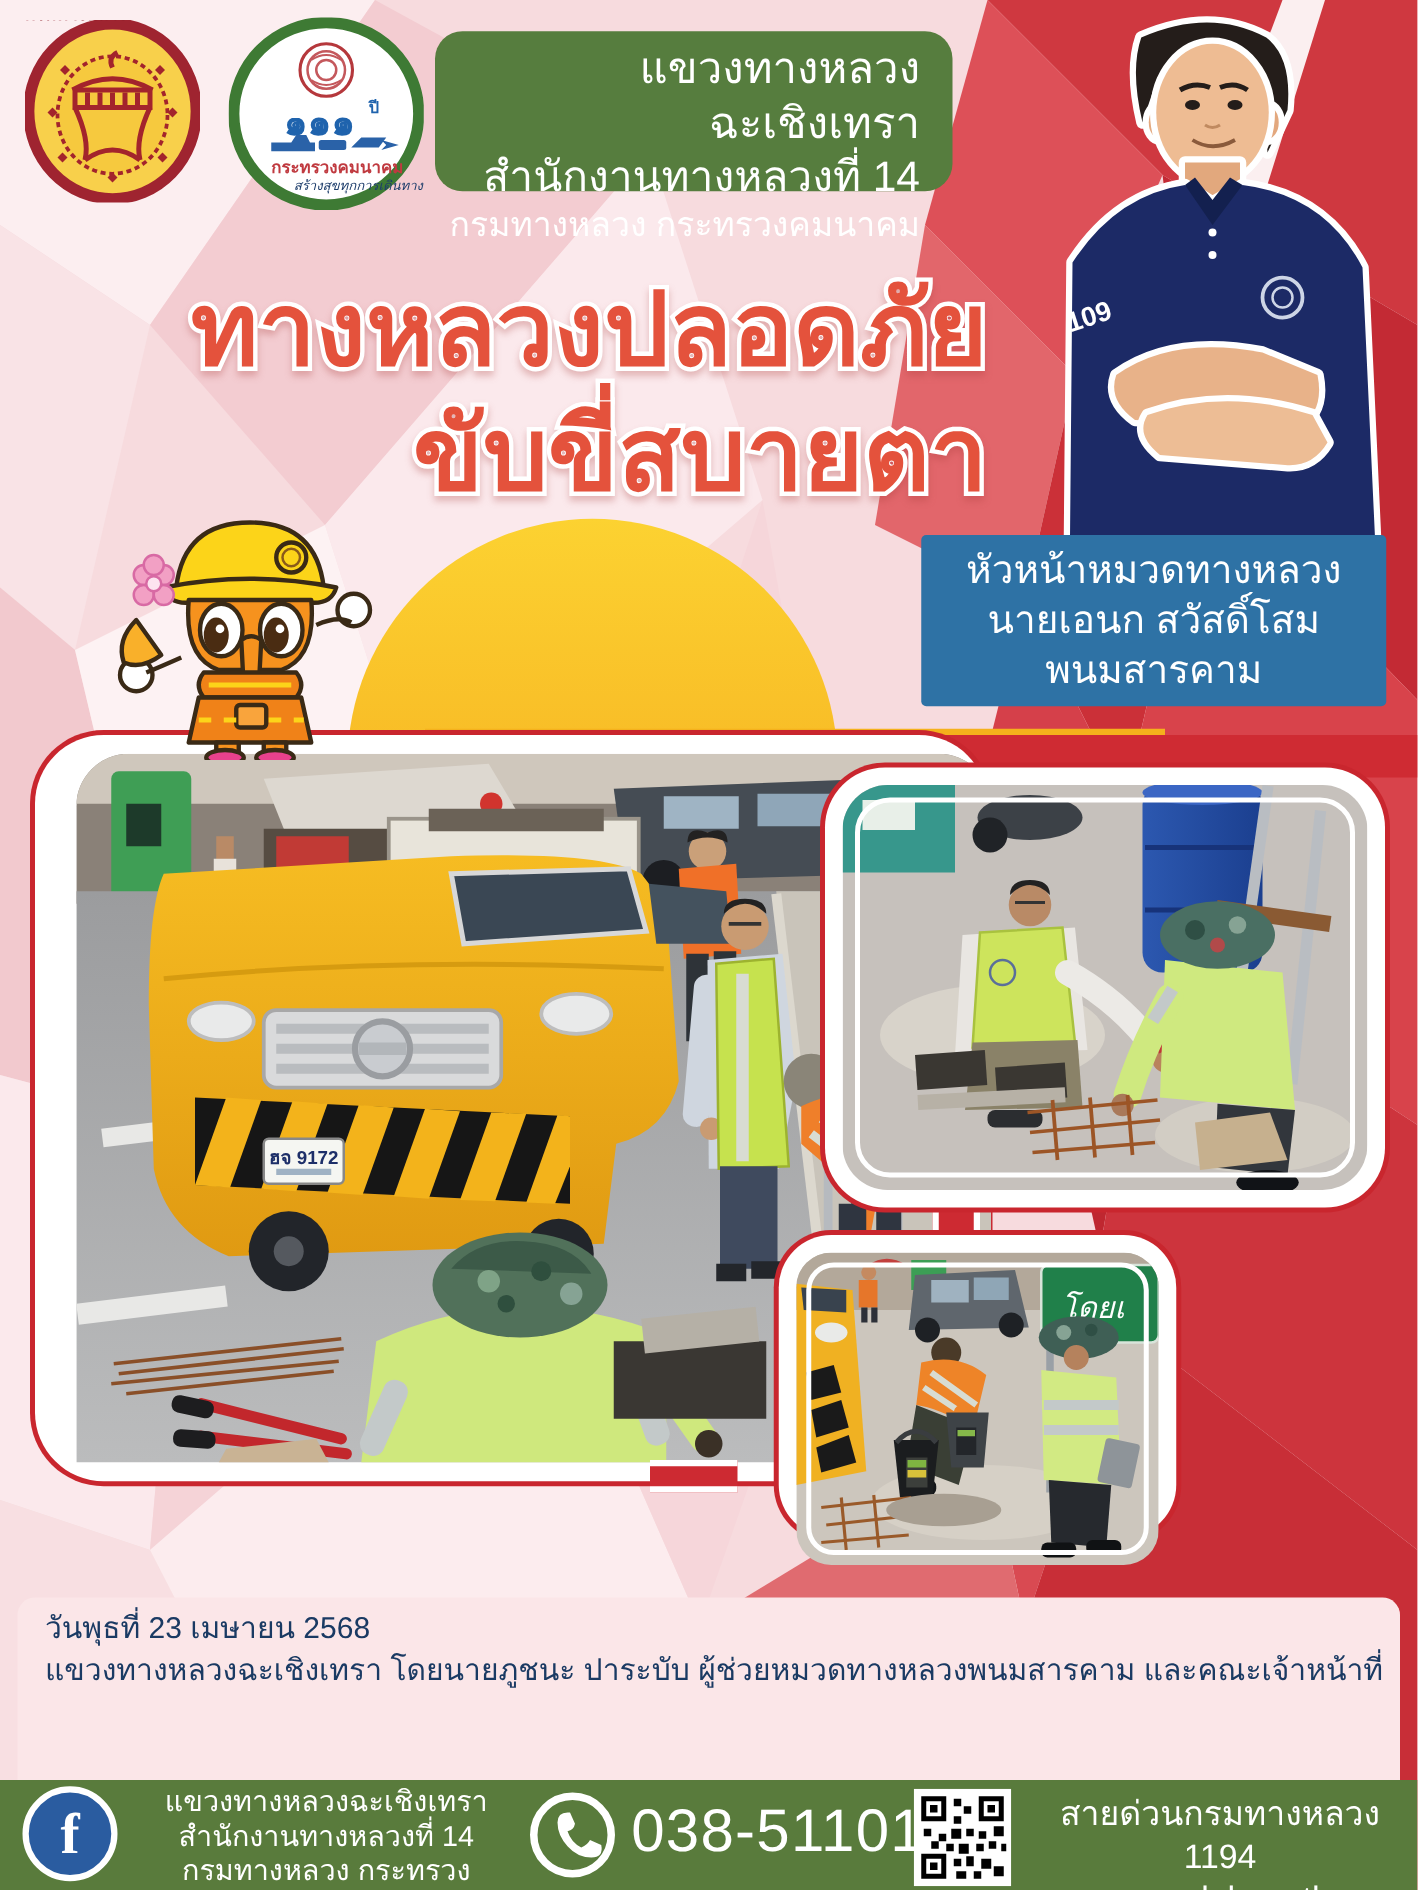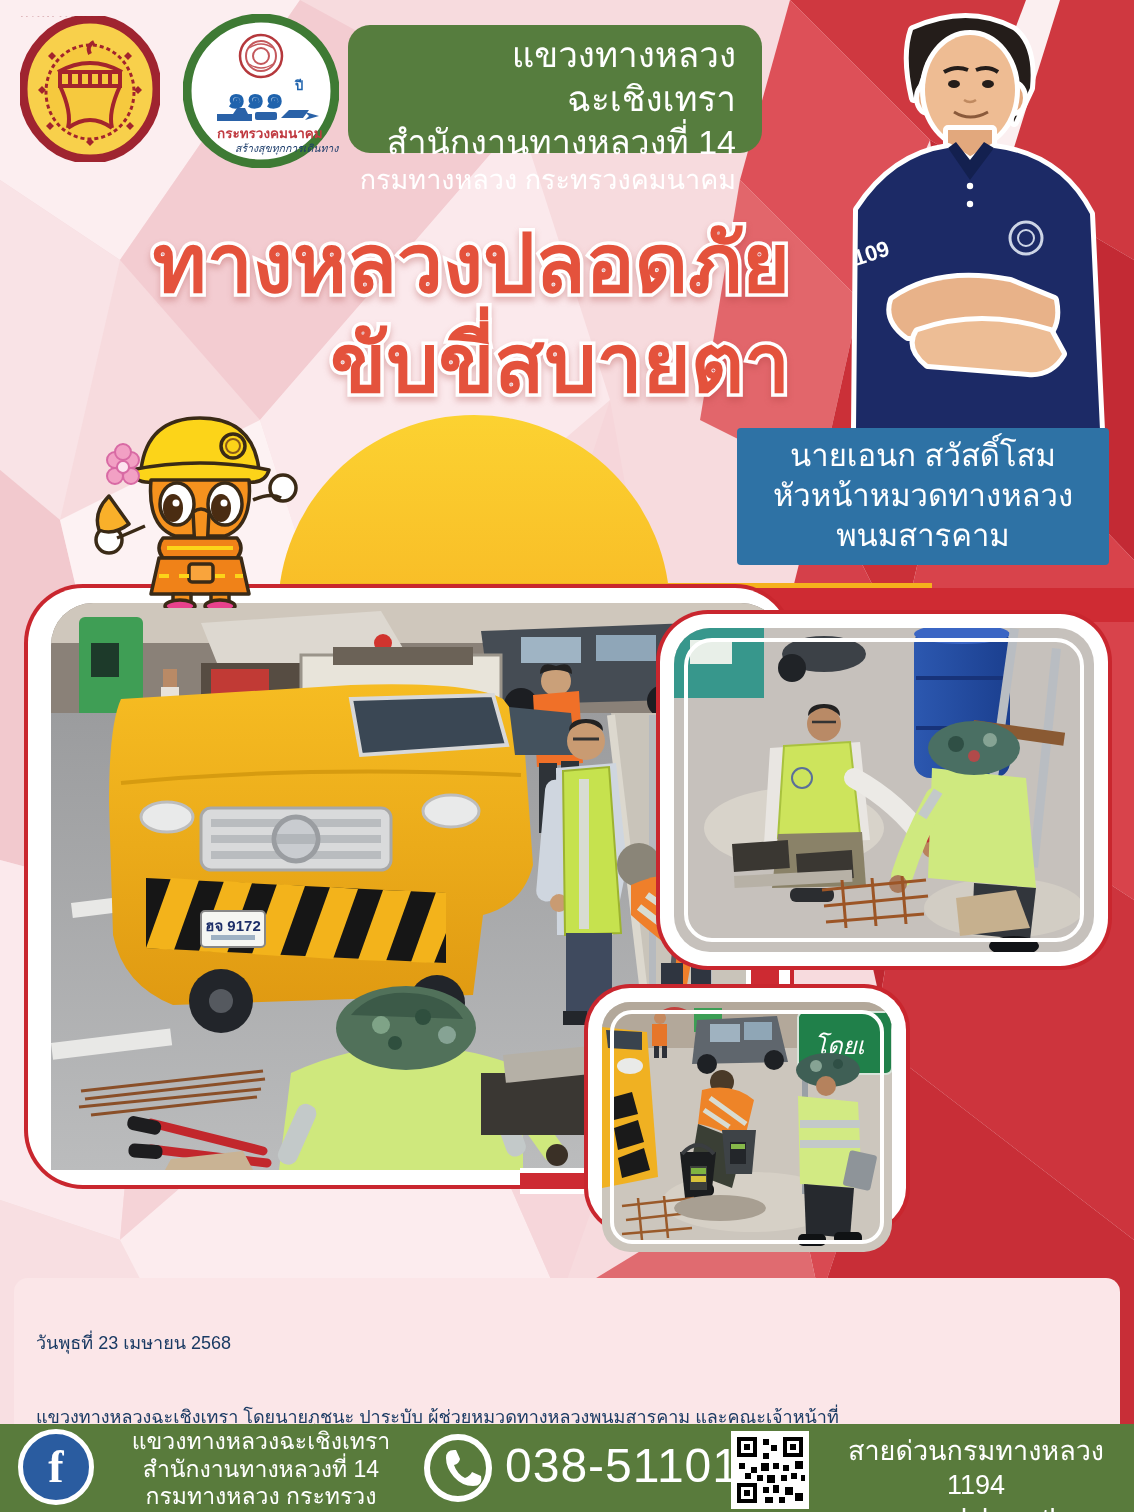--- a/index.html
+++ b/index.html
@@ -26,36 +26,36 @@
   .sun{left:278px;top:415px;width:392px;height:392px;border-radius:50%;
        background:linear-gradient(#fcd231,#f4a51b);z-index:1;}
   .yellow-bar{left:340px;top:583px;width:592px;height:14px;background:#f5b11c;z-index:1;}
   .red-band{left:620px;top:588px;width:514px;height:34px;background:#cf2b33;
             border-bottom-left-radius:22px;z-index:1;}
   
   .photo-frame{background:#fff;box-shadow:0 0 0 4px #c9262e;}
   .photo-inner{position:absolute;overflow:hidden;}
   .inner-line{position:absolute;border:4px solid #fff;pointer-events:none;}
   .main-photo{left:28px;top:588px;width:762px;height:597px;border-radius:55px;z-index:4;}
-  .main-photo .photo-inner{left:23px;top:15px;width:732px;height:658px;border-radius:42px;}
+  .main-photo .photo-inner{left:33px;top:15px;width:732px;height:658px;border-radius:42px;}
   .tr-photo{left:660px;top:614px;width:448px;height:352px;border-radius:48px;z-index:6;}
   .tr-photo .photo-inner{left:14px;top:14px;width:420px;height:324px;border-radius:36px;}
   .tr-photo .inner-line{left:24px;top:24px;width:392px;height:296px;border-radius:28px;}
-  .br-photo{left:588px;top:988px;width:318px;height:242px;border-radius:42px;z-index:6;}
+  .br-photo{left:623px;top:988px;width:318px;height:242px;border-radius:42px;z-index:6;}
   .br-photo .photo-inner{left:14px;top:14px;width:290px;height:250px;border-radius:28px;}
   .br-photo .inner-line{left:22px;top:22px;width:266px;height:226px;border-radius:22px;}
   .conn-v{left:746px;top:956px;width:28px;height:42px;background:#cd2a32;
           border-left:5px solid #fff;border-right:5px solid #fff;z-index:5;}
   .conn-h{left:520px;top:1168px;width:70px;height:26px;background:#cd2a32;
           border-top:5px solid #fff;border-bottom:5px solid #fff;z-index:5;box-sizing:border-box;}
   
   .info-band{left:14px;top:1278px;width:1106px;height:146px;background:#fbe6e8;
              border-radius:14px 14px 0 0;z-index:7;color:#1a3a63;
              padding:8px 0 0 22px;box-sizing:border-box;}
-  .info-band div{font-size:18px;line-height:34px;white-space:nowrap;margin-top:40px;}
+  .info-band div{font-size:24px;line-height:34px;white-space:nowrap;}
   
   .footer{left:0;top:1424px;width:1134px;height:88px;background:#597b3c;z-index:8;color:#fff;}
   .fb-circle{position:absolute;left:18px;top:5px;width:76px;height:76px;border-radius:50%;
              background:#2a5ca0;border:5px solid #fff;box-sizing:border-box;
              text-align:center;font-weight:bold;font-size:46px;line-height:66px;
              font-family:"Liberation Serif",serif;}
   .office-text{position:absolute;left:108px;top:4px;width:306px;text-align:center;
                font-size:23px;line-height:27.5px;}
   .phone-num{position:absolute;left:505px;top:14px;font-size:48px;letter-spacing:1px;}
   .hotline{position:absolute;left:826px;top:10px;width:300px;text-align:center;
@@ -216,22 +216,22 @@
       <circle cx="46" cy="52" r="8"></circle>
       <circle cx="30" cy="68" r="8"></circle>
     <circle cx="46" cy="68" r="8"></circle>
       <circle cx="38" cy="44" r="8"></circle>
   </g>
   <circle cx="38" cy="59" r="6" fill="#fde3ef" stroke="#d86aa4" stroke-width="2"></circle>
   <path d="M82,140 h66 M74,168 h10 M94,168 h10 M130,168 h10 M150,168 h8" stroke="#fcd419" stroke-width="4"></path>
 </svg>
 
 <div class="abs officer-box">
+  <div>หัวหน้าหมวดทางหลวง</div>
   <div>นายเอนก สวัสดิ์โสม</div>
-  <div>หัวหน้าหมวดทางหลวง</div>
   <div>พนมสารคาม</div>
 </div>
 
 <div class="abs photo-frame main-photo">
   <div class="photo-inner">
     <svg width="732" height="567" viewBox="0 0 732 567">
       <defs>
         <linearGradient id="roadG" x1="0" y1="0" x2="0" y2="1">
           <stop offset="0" stop-color="#9b9c9e"></stop>
             <stop offset="1" stop-color="#bbbcbd"></stop>

